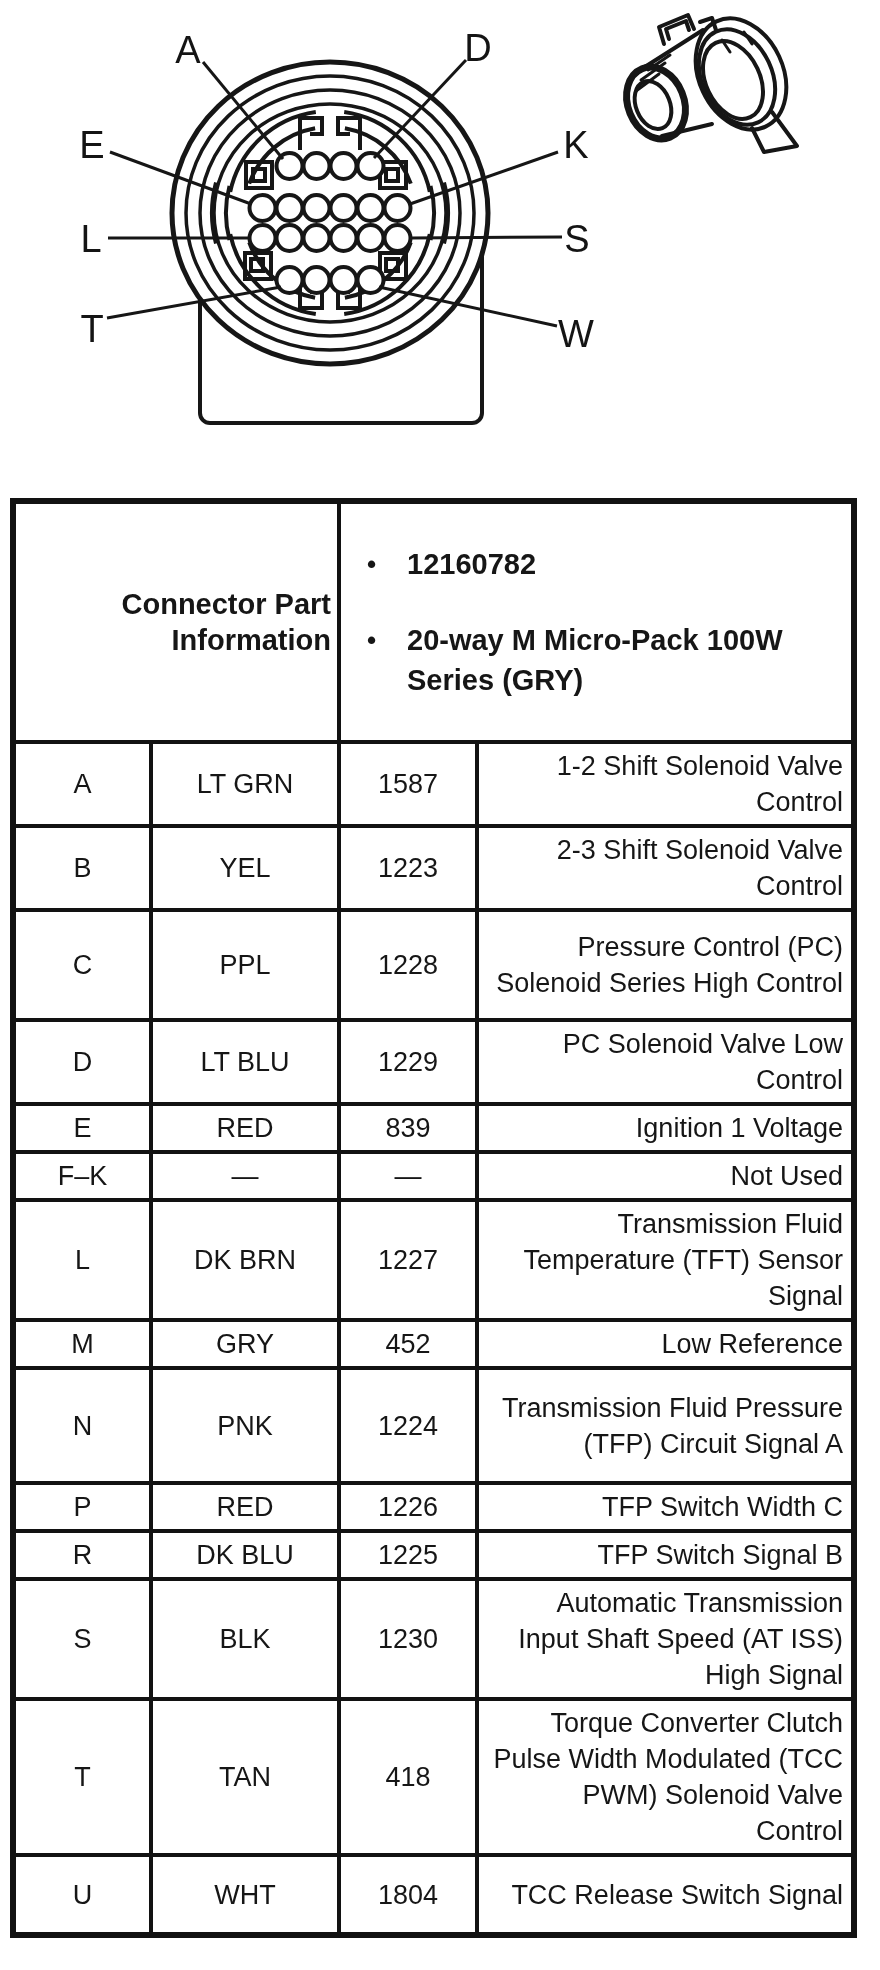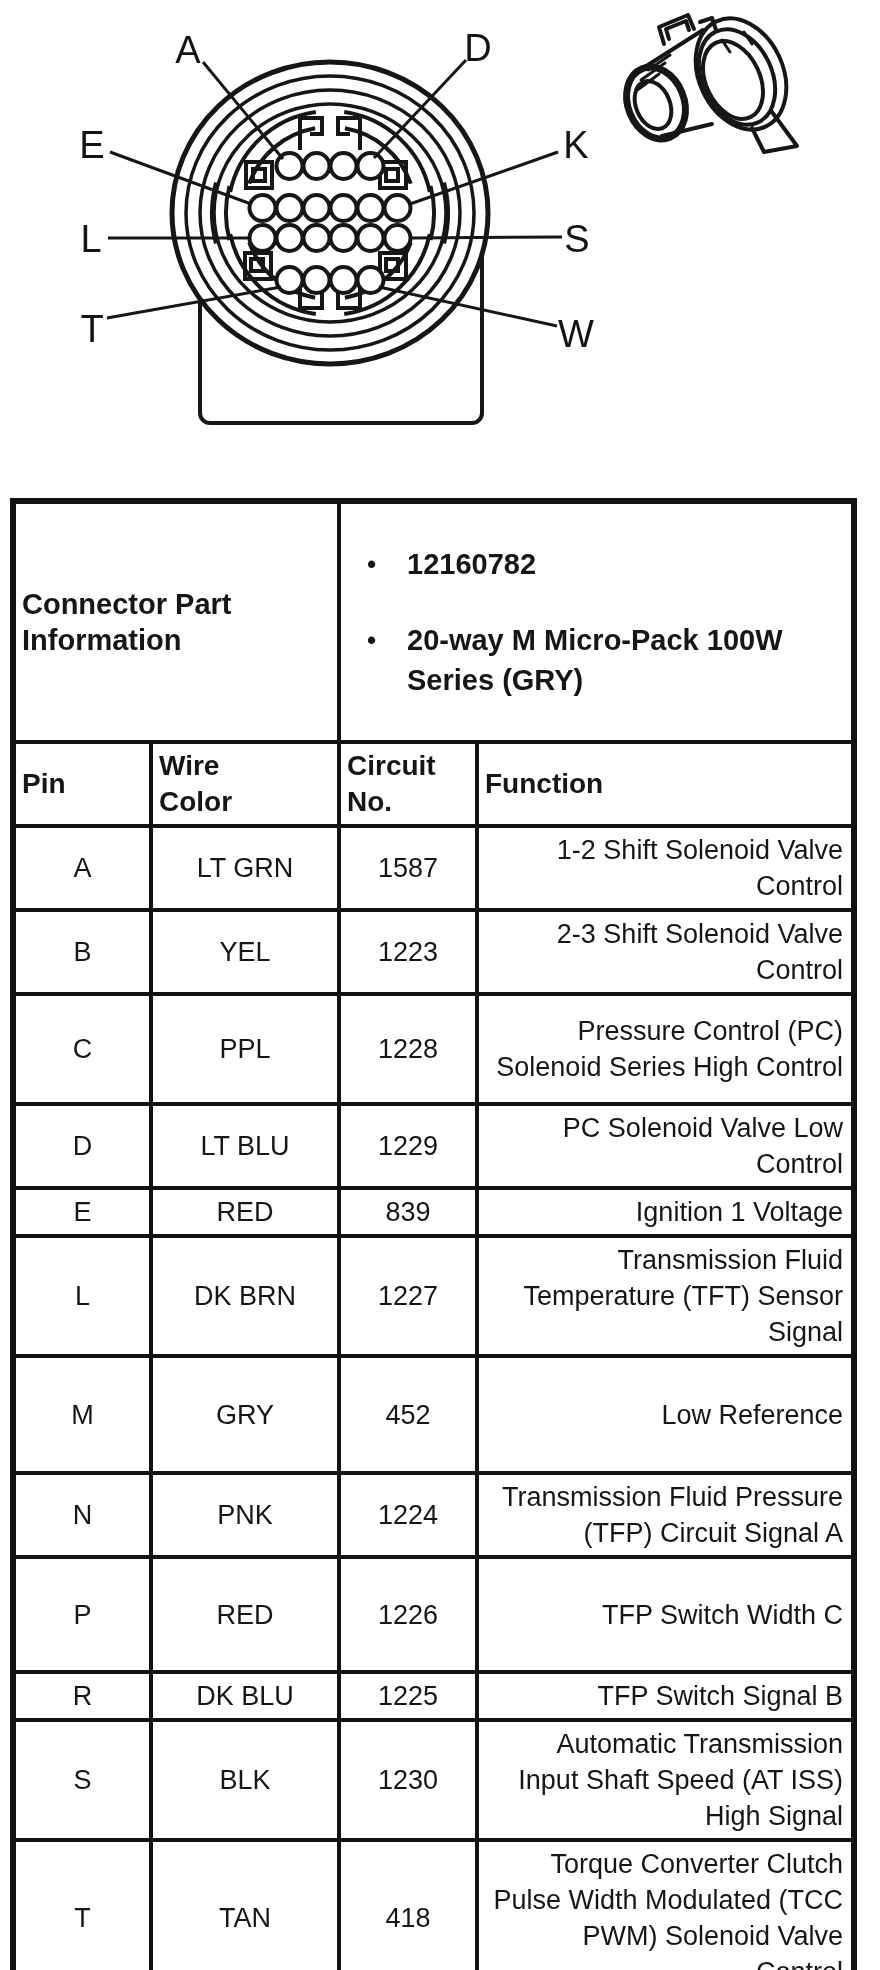--- a/index.html
+++ b/index.html
@@ -15,21 +15,21 @@
   .table-wrap{position:absolute;left:10px;top:498px;width:841px;}
   table.pinout{
     border-collapse:collapse;table-layout:fixed;width:841px;
     border:6px solid #121212;
   }
   table.pinout th,table.pinout td{
     border:4px solid #121212;
     vertical-align:middle;
     overflow:hidden;
   }
-  th{font-weight:700;font-size:28px;line-height:36px;text-align:left;white-space:pre-line;padding:4px 6px;}
+  th{font-weight:700;font-size:28px;line-height:36px;text-align:right;white-space:pre-line;padding:4px 6px;}
   td{font-weight:400;font-size:27px;line-height:36px;padding:4px 8px;}
   td.ctr{text-align:center;}
   td.fn{text-align:right;padding-left:14px;padding-right:8px;}
   .part-info-cell{white-space:pre-line;font-size:29px;}
   .bullets-cell{text-align:left;padding-left:26px;padding-right:8px;}
   .bullet-item{display:flex;align-items:flex-start;font-weight:700;font-size:29px;line-height:40px;}
   .bullet-item .glyph{width:40px;flex:0 0 40px;font-size:26px;}
   .bullet-item .btext{flex:1;}
   thead tr:nth-child(1){height:124px;}
   thead tr:nth-child(2){height:81px;}
@@ -176,28 +176,20 @@
           <div class="bullet-item">
             <span class="glyph">•</span>
             <span class="btext">12160782</span>
           </div>
           <div class="bullet-item">
             <span class="glyph">•</span>
             <span class="btext">20-way M Micro-Pack 100W Series (GRY)</span>
           </div>
         </th>
       </tr>
-      <tr>
-        <th>Pin</th>
-        <th>Wire
-Color</th>
-        <th>Circuit
-No.</th>
-        <th>Function</th>
-      </tr>
     </thead>
     <tbody>
         <tr>
           <td class="ctr">A</td>
           <td class="ctr">LT GRN</td>
           <td class="ctr">1587</td>
           <td class="fn">1-2 Shift Solenoid Valve Control</td>
         </tr>
         <tr>
           <td class="ctr">B</td>
@@ -217,20 +209,26 @@
           <td class="ctr">1229</td>
           <td class="fn">PC Solenoid Valve Low Control</td>
         </tr>
         <tr>
           <td class="ctr">E</td>
           <td class="ctr">RED</td>
           <td class="ctr">839</td>
           <td class="fn">Ignition 1 Voltage</td>
         </tr>
         <tr>
+          <td class="ctr">F–K</td>
+          <td class="ctr">—</td>
+          <td class="ctr">—</td>
+          <td class="fn">Not Used</td>
+        </tr>
+        <tr>
           <td class="ctr">L</td>
           <td class="ctr">DK BRN</td>
           <td class="ctr">1227</td>
           <td class="fn">Transmission Fluid Temperature (TFT) Sensor Signal</td>
         </tr>
         <tr>
           <td class="ctr">M</td>
           <td class="ctr">GRY</td>
           <td class="ctr">452</td>
           <td class="fn">Low Reference</td>

